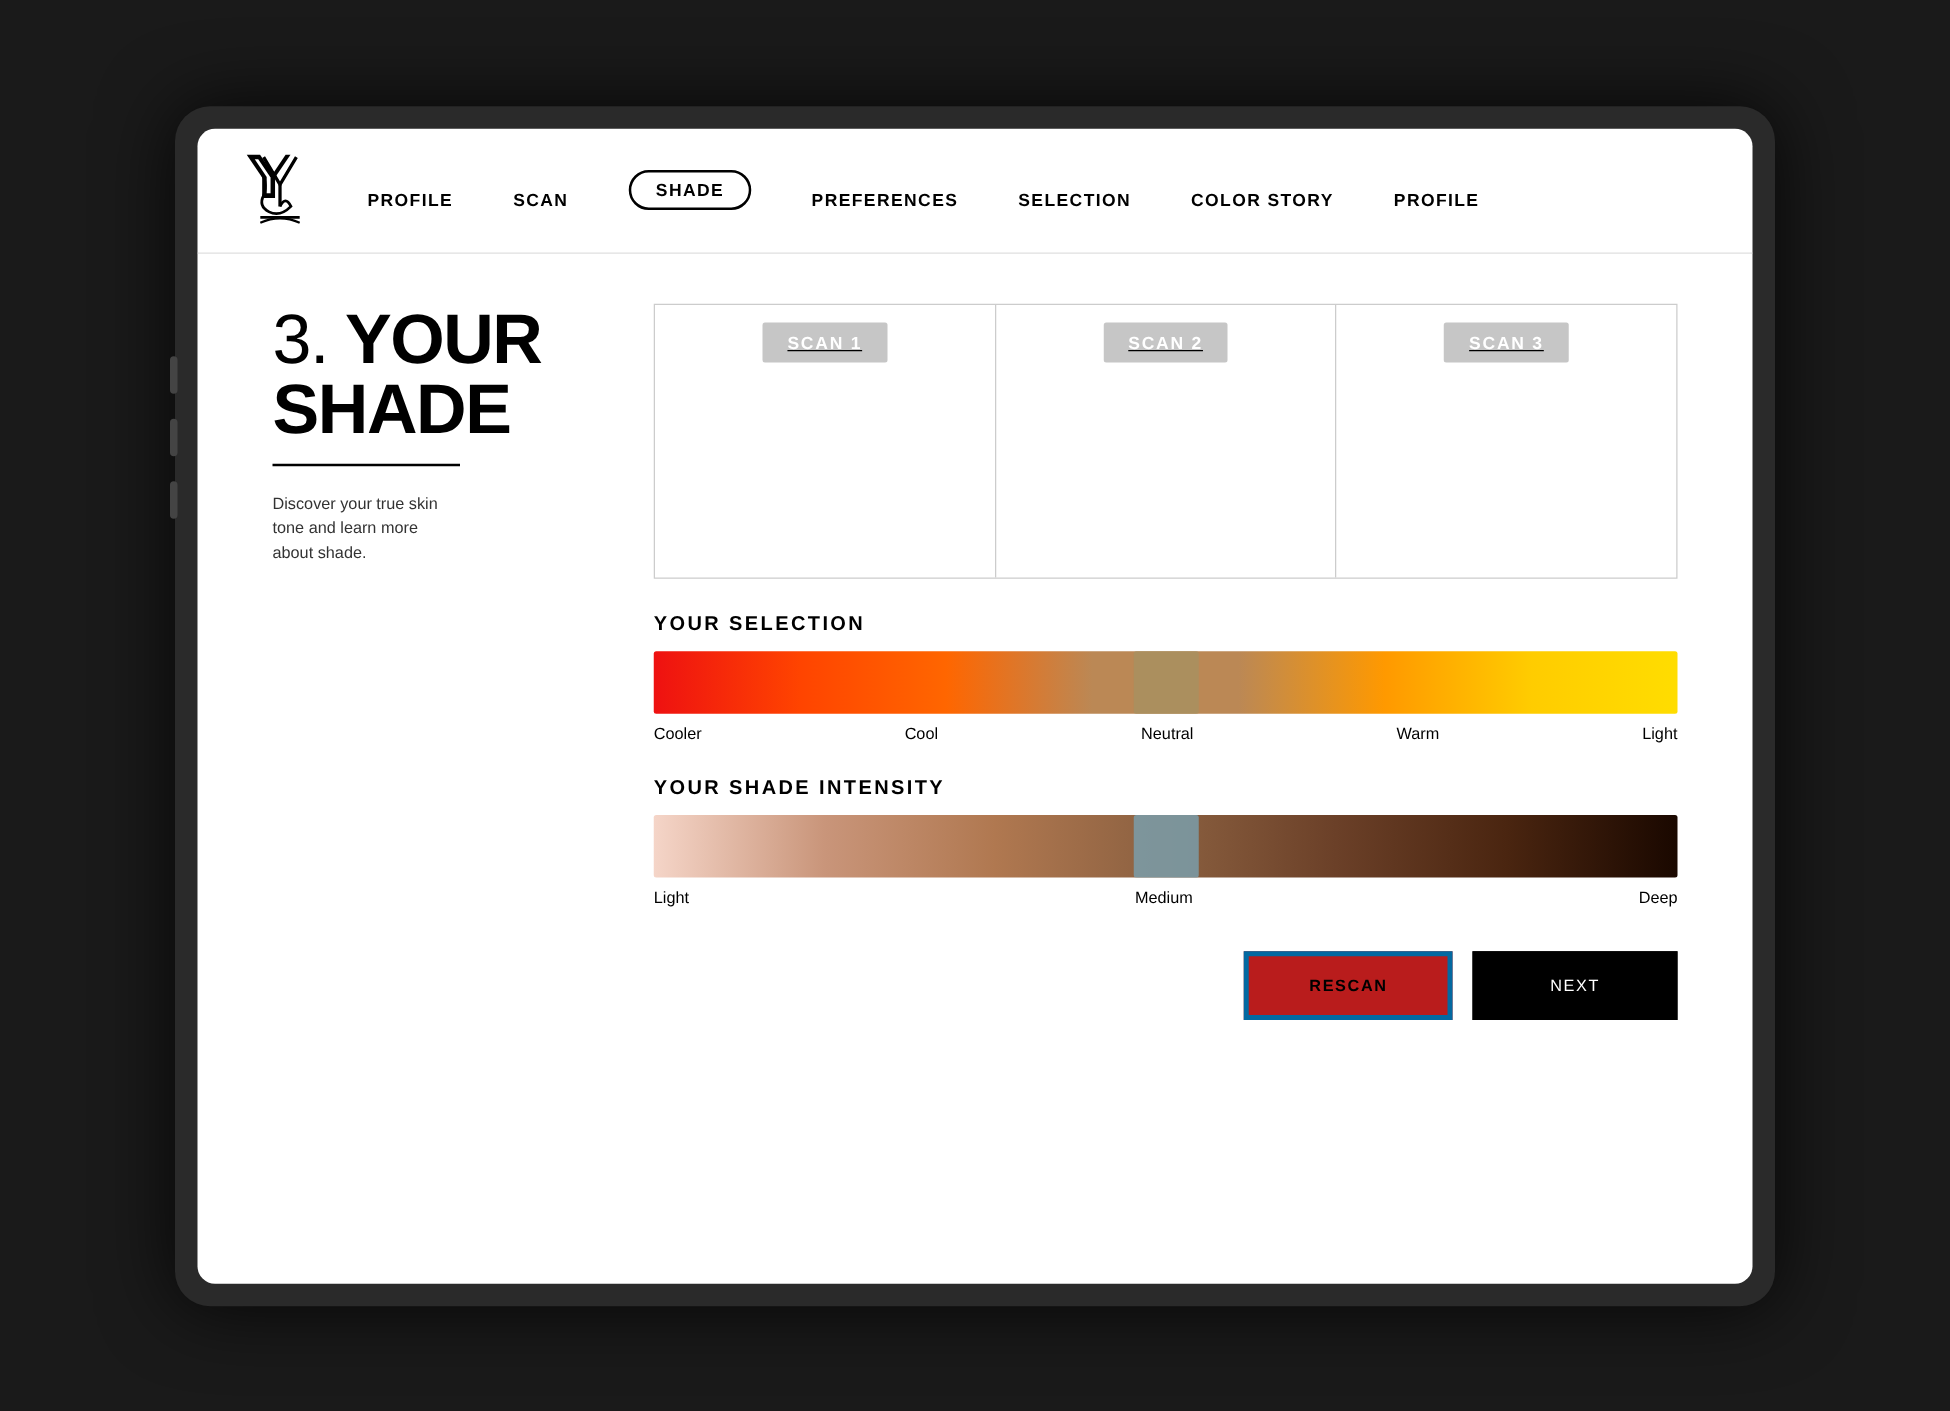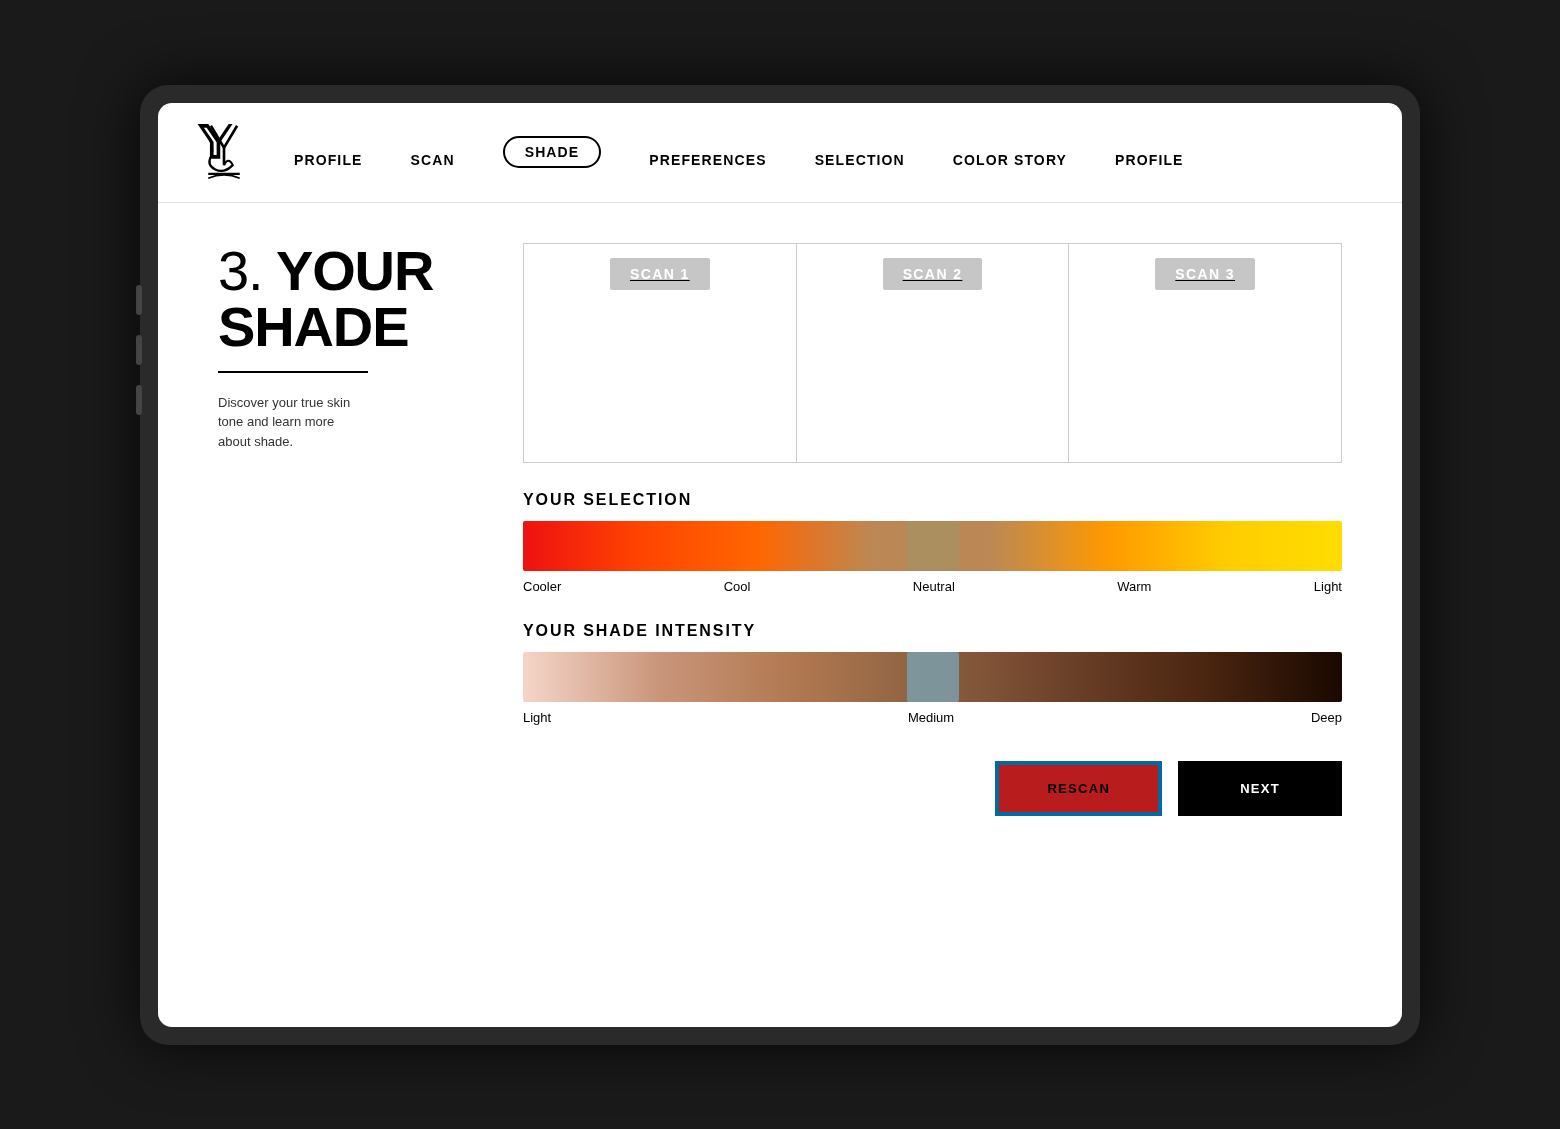--- a/index.html
+++ b/index.html
@@ -234,21 +234,21 @@
       padding: 16px 48px;
       cursor: pointer;
       border-radius: 0;
     }
 
     .btn-next {
       background: #000;
       border: 2px solid #000;
       color: #fff;
       font-size: 13px;
-      font-weight: 700;
+      font-weight: 400;
       letter-spacing: 0.1em;
       padding: 16px 60px;
       cursor: pointer;
       border-radius: 0;
     }
 
     
     .side-buttons {
       position: absolute;
       left: -4px;

